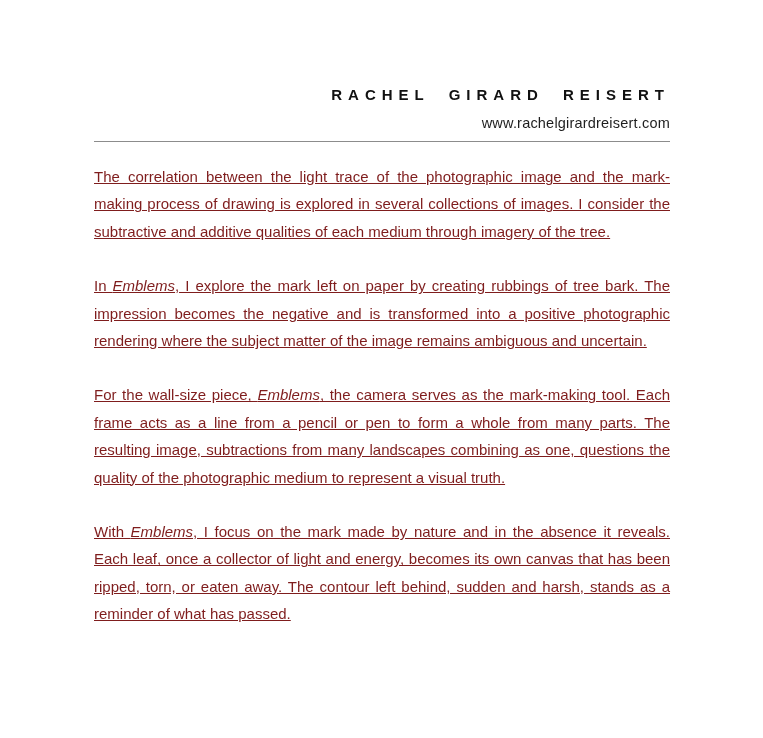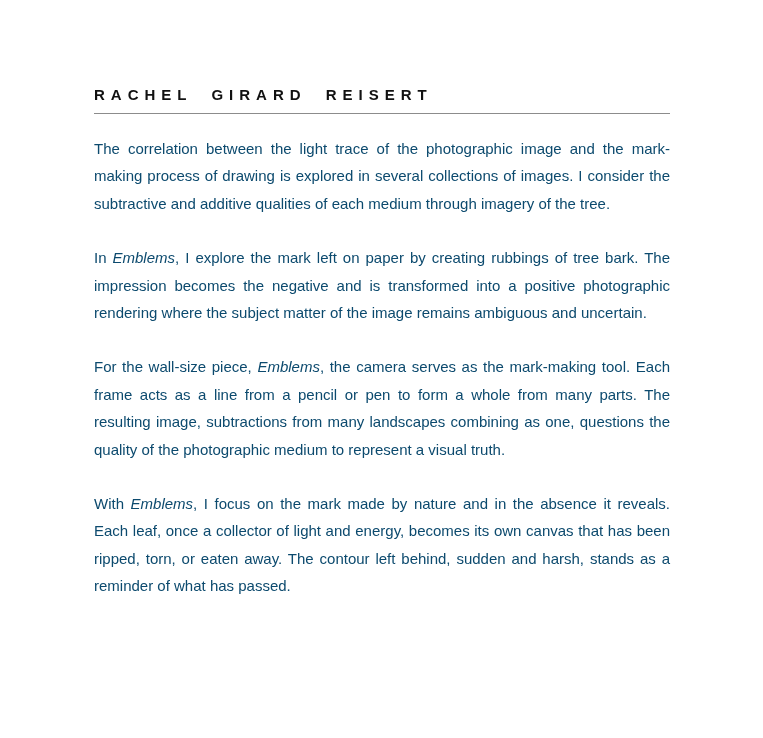--- a/index.html
+++ b/index.html
@@ -14,21 +14,21 @@
     color: #1e1e1e;
     overflow: hidden;
   }
   .page {
     box-sizing: border-box;
     width: 763px;
     height: 738px;
     padding: 0 93px 0 94px;
   }
   .page-header {
-    text-align: left;
+    text-align: right;
   }
   .artist-name {
     margin: 86px 0 0 0;
     font-size: 15px;
     font-weight: 700;
     letter-spacing: 6px;
     word-spacing: 9px;
     color: #111111;
     white-space: nowrap;
   }
@@ -45,35 +45,37 @@
     height: 0;
   }
   .statement {
     margin-top: 21px;
   }
   .para {
     margin: 0 0 27px 0;
     font-size: 15px;
     line-height: 27.4px;
     text-align: justify;
-    color: #0c4a6e;
+    color: #7f1d1d;
+    text-decoration: underline;
   }
   .para:last-child {
     margin-bottom: 8px;
   }
   .para em {
     font-style: italic;
   }
 </style>
 </head>
 <body>
 
 <div class="page">
   <header class="page-header">
     <h1 class="artist-name">RACHEL GIRARD REISERT</h1>
+    <div class="website">www.rachelgirardreisert.com</div>
     <hr class="header-divider">
   </header>
 
   <main class="statement">
       <p class="para"><span>The correlation between the light trace of the photographic image and the mark-making process of drawing is explored in several collections of images. I consider the subtractive and additive qualities of each medium through imagery of the tree.</span></p>
       <p class="para"><span>In </span><em>Emblems</em><span>, I explore the mark left on paper by creating rubbings of tree bark. The impression becomes the negative and is transformed into a positive photographic rendering where the subject matter of the image remains ambiguous and uncertain.</span></p>
       <p class="para"><span>For the wall-size piece, </span><em>Emblems</em><span>, the camera serves as the mark-making tool. Each frame acts as a line from a pencil or pen to form a whole from many parts. The resulting image, subtractions from many landscapes combining as one, questions the quality of the photographic medium to represent a visual truth.</span></p>
       <p class="para"><span>With </span><em>Emblems</em><span>, I focus on the mark made by nature and in the absence it reveals. Each leaf, once a collector of light and energy, becomes its own canvas that has been ripped, torn, or eaten away. The contour left behind, sudden and harsh, stands as a reminder of what has passed.</span></p>
     </main>
 </div>

